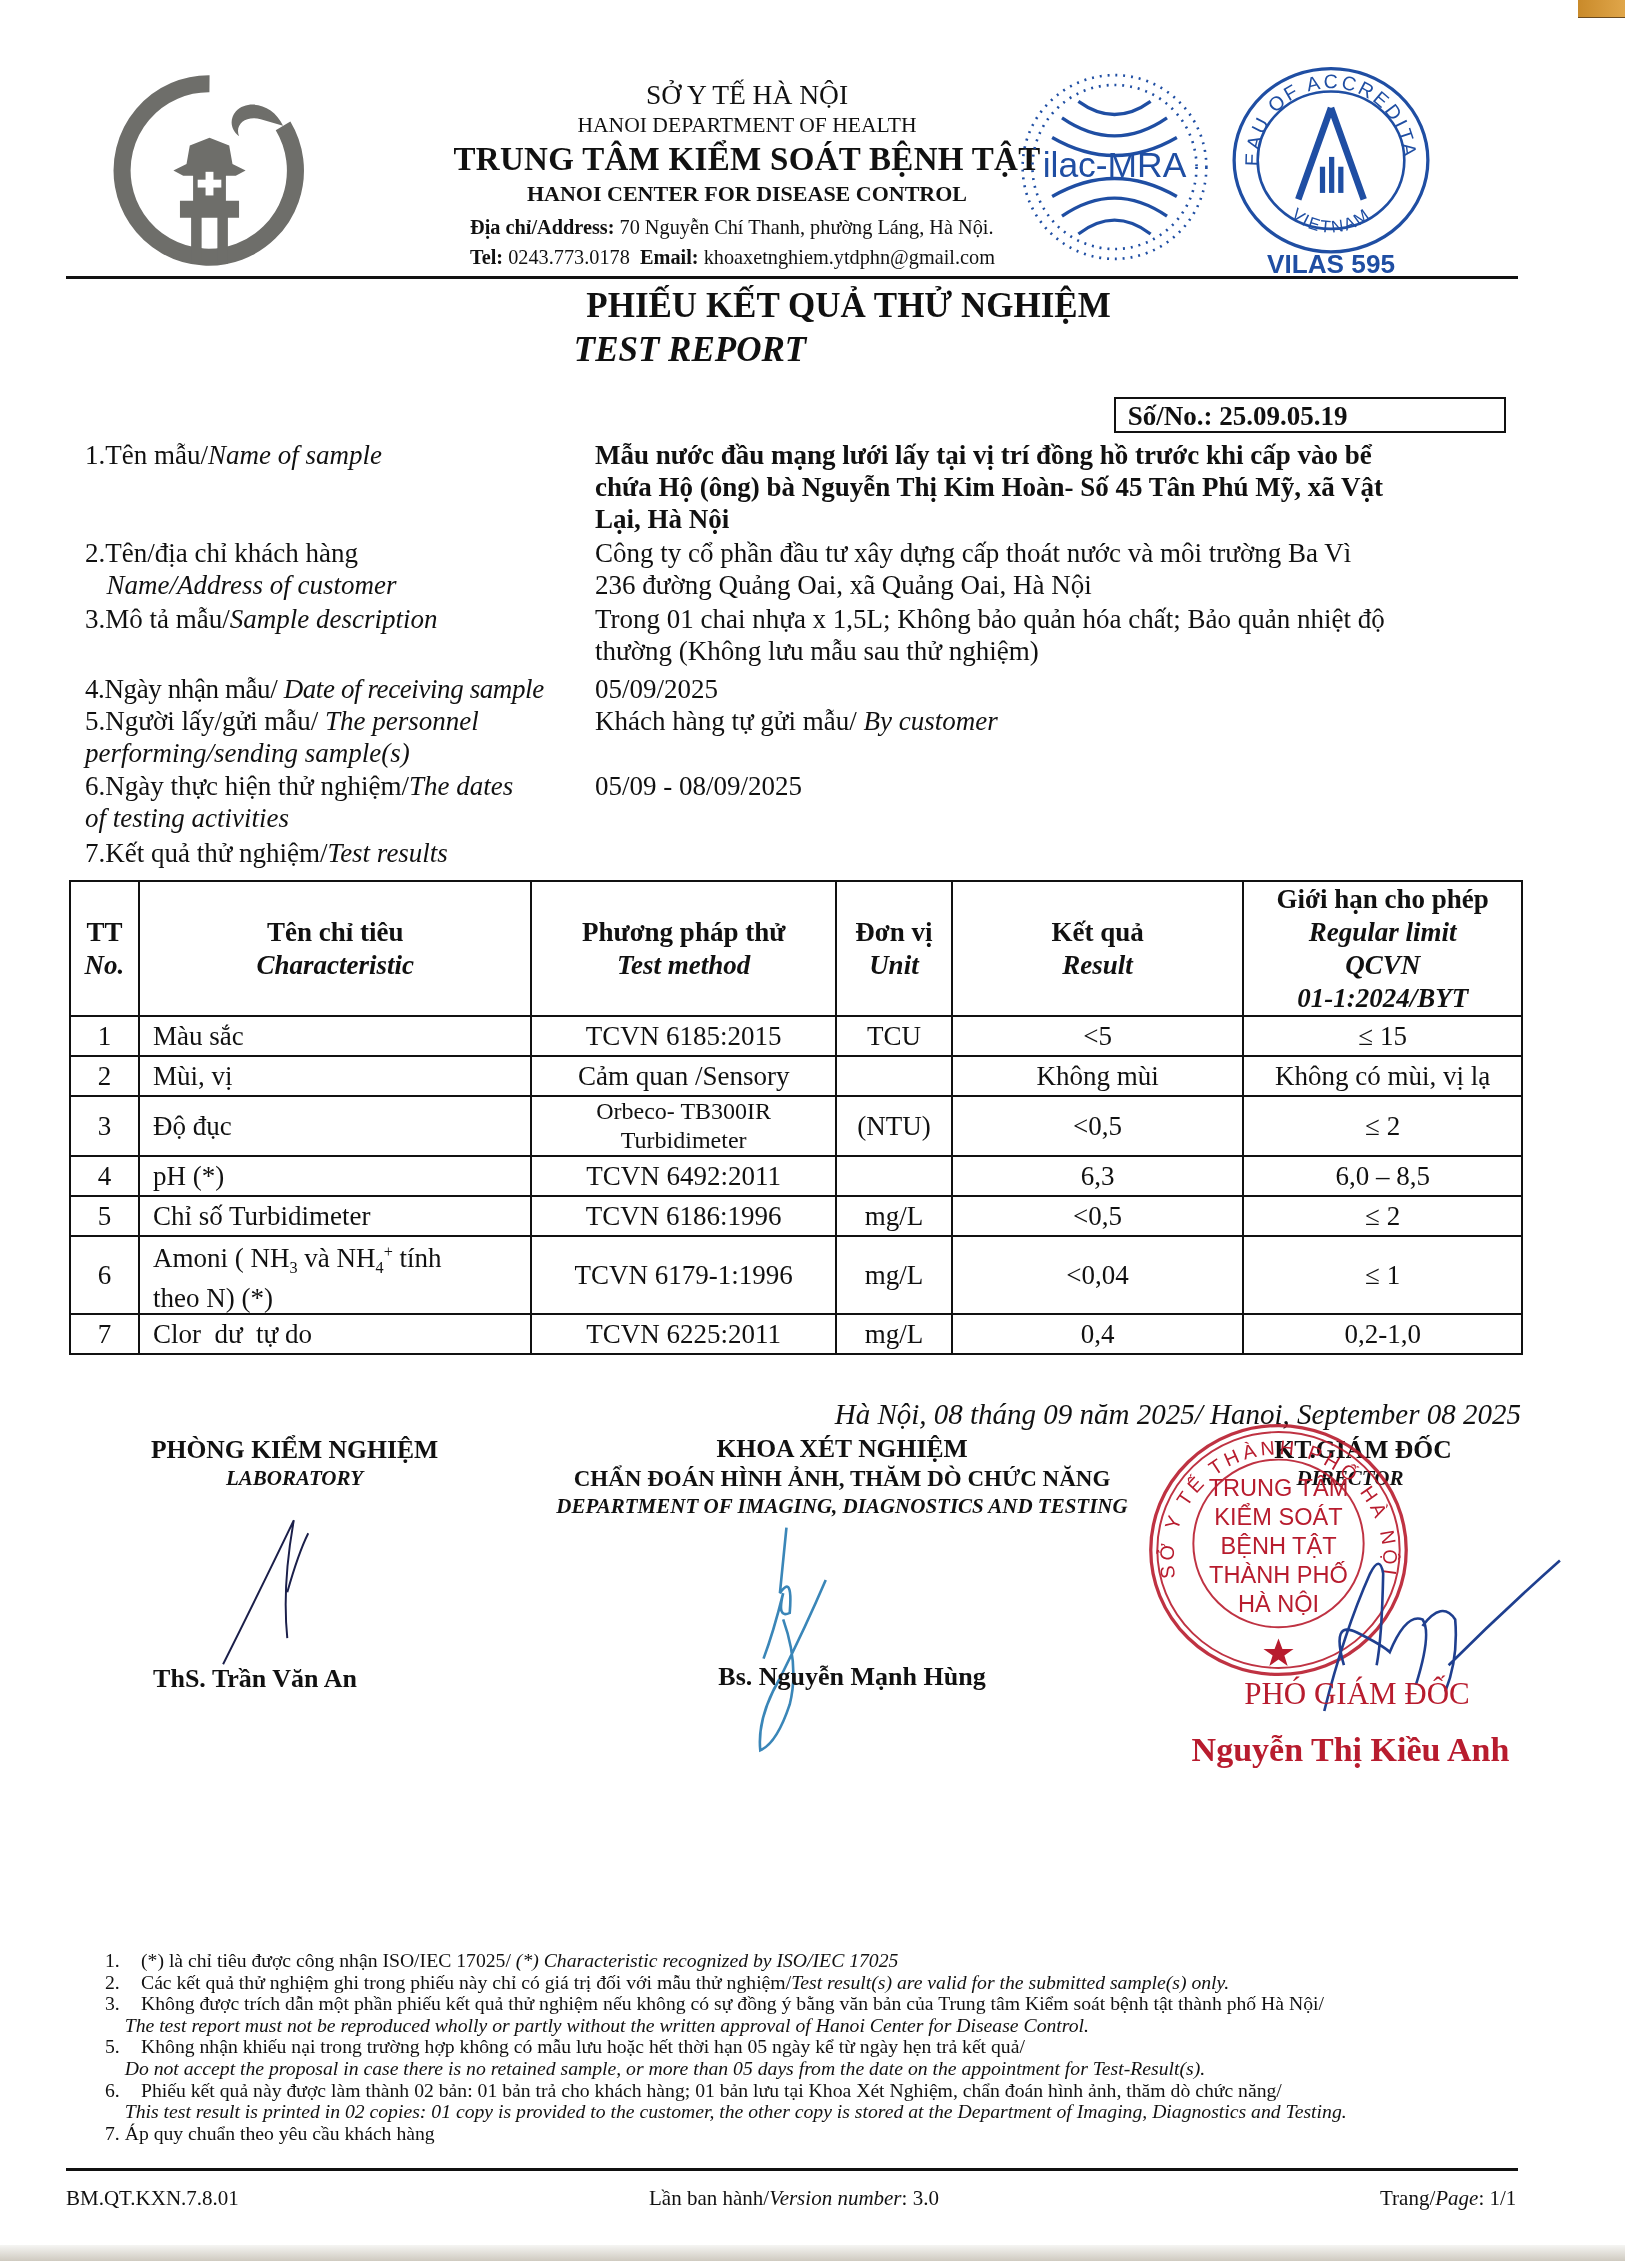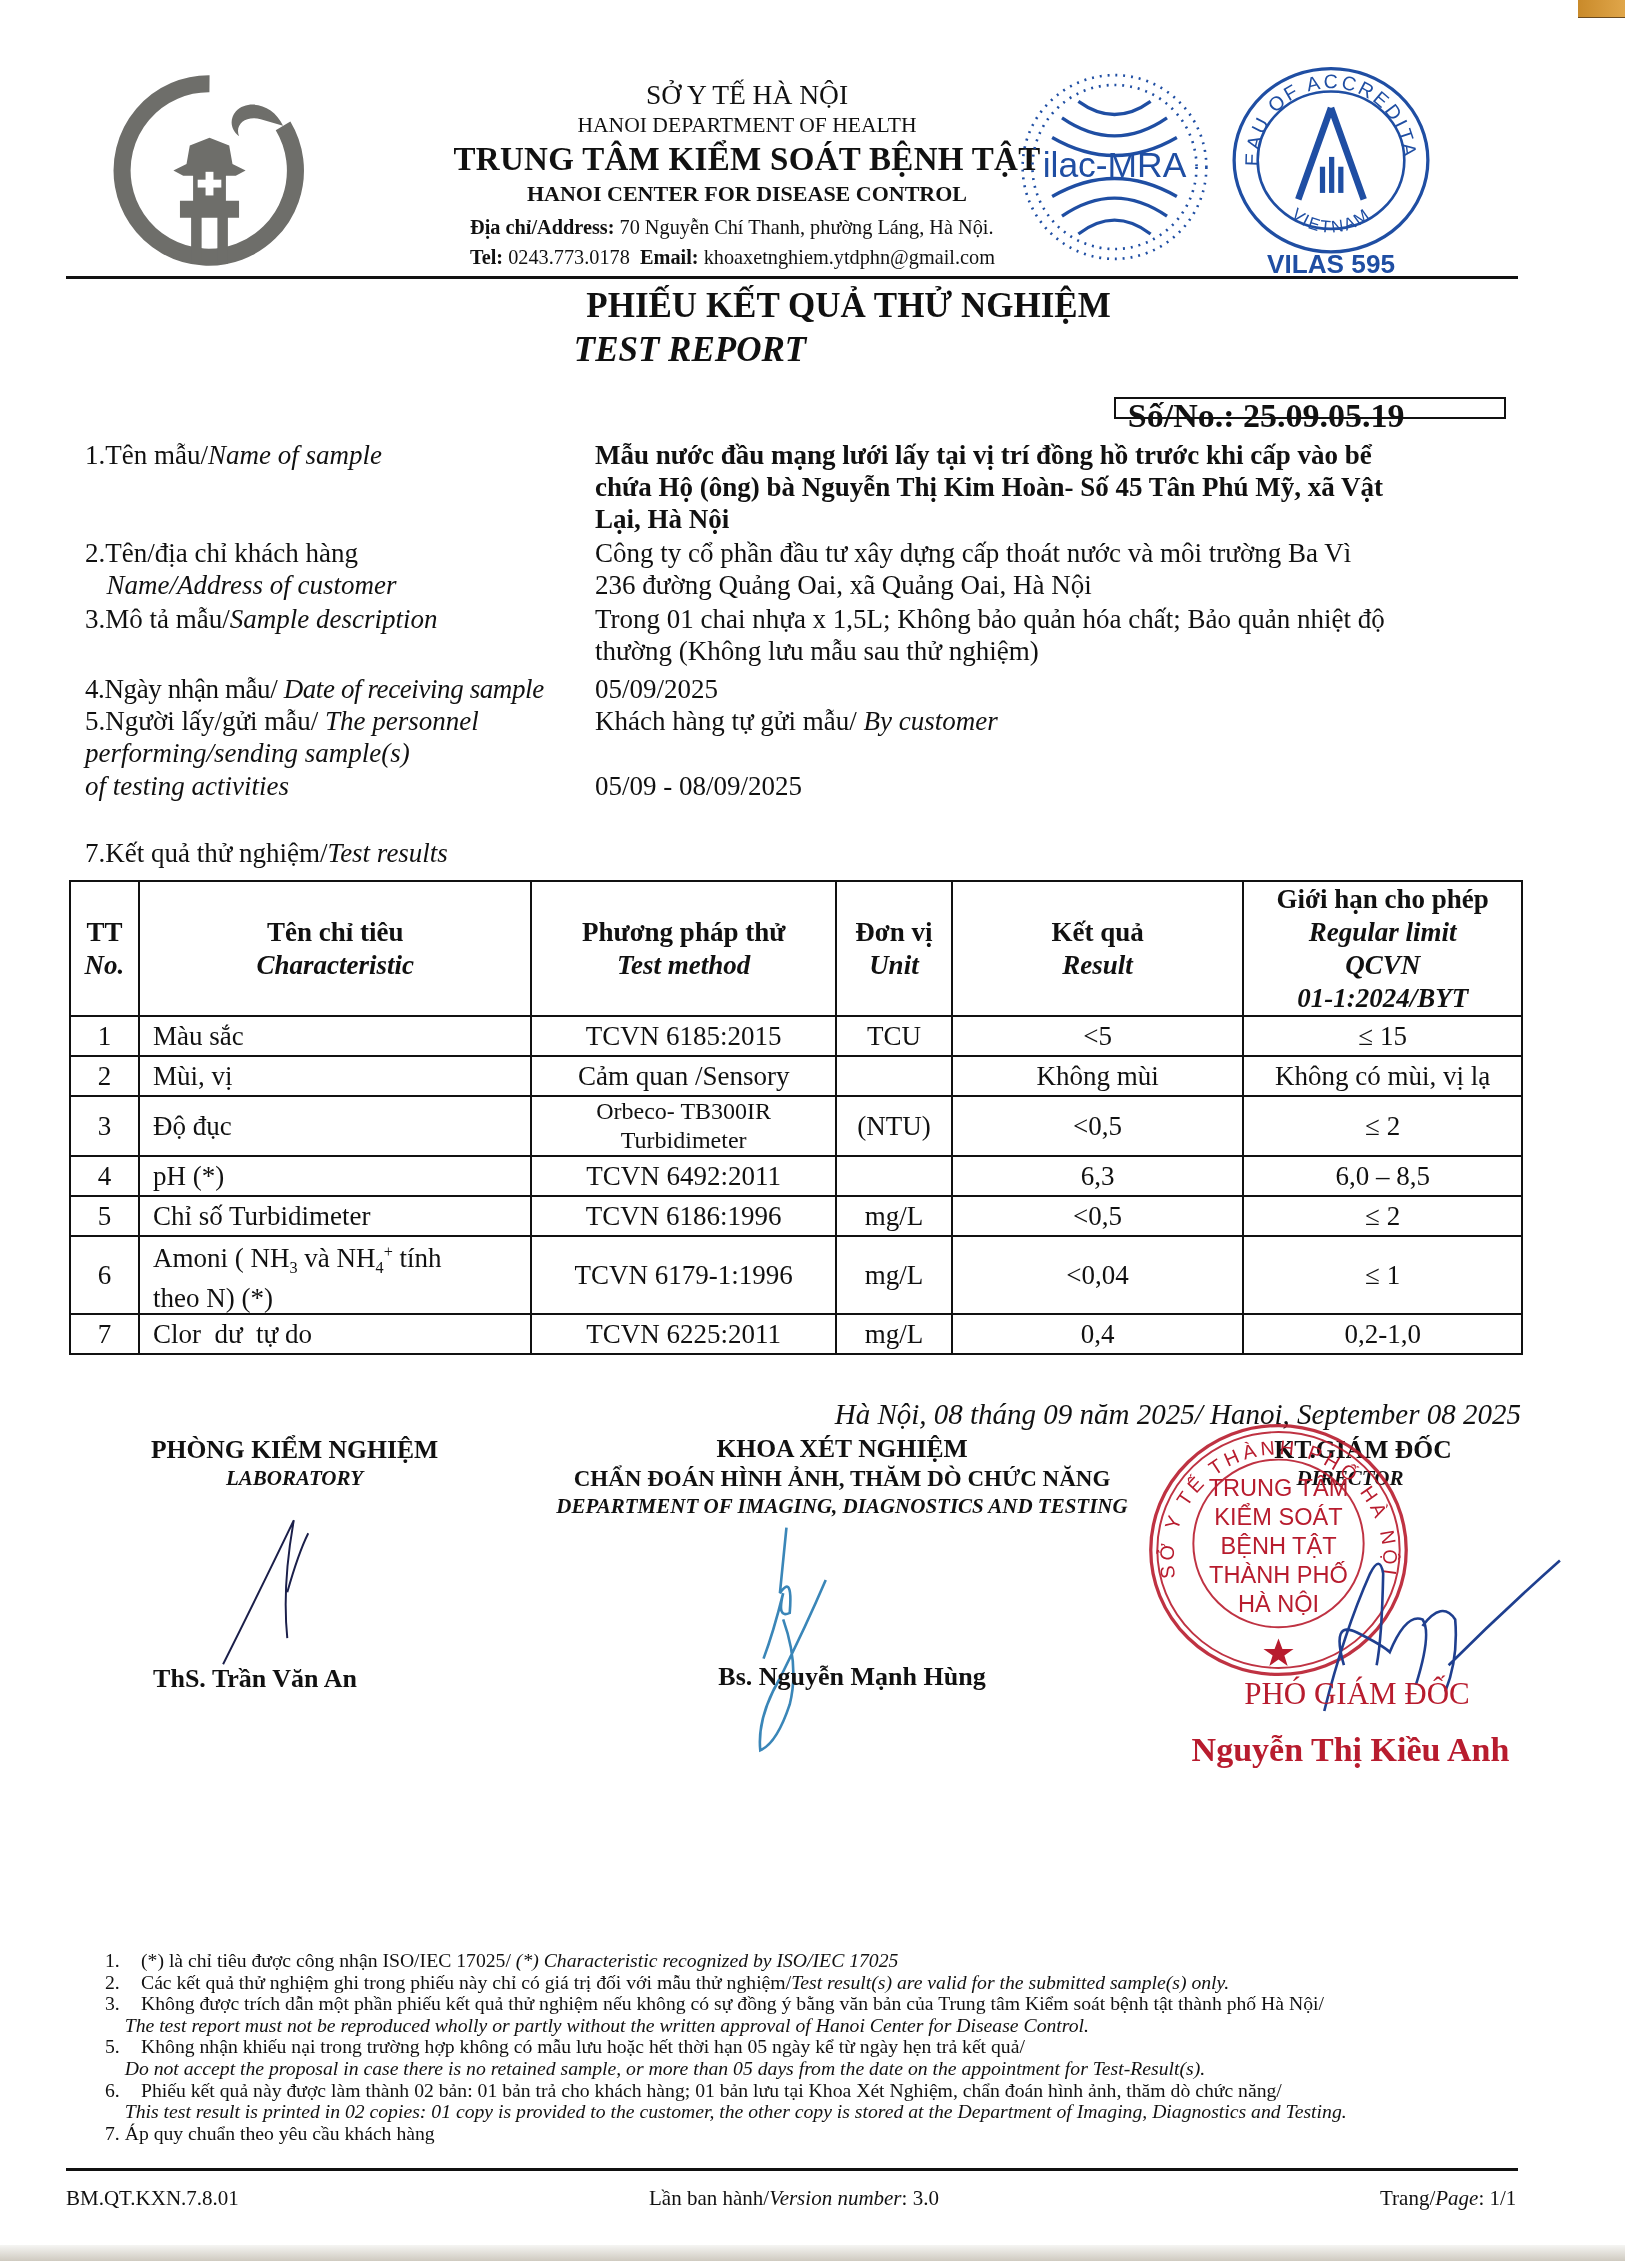--- a/index.html
+++ b/index.html
@@ -21,21 +21,21 @@
     .hdr-center-en { font-size: 22px; line-height: 29px; font-weight: bold; }
     .hdr-contact { left: 470px; top: 212px; width: 655px; font-size: 20.3px; line-height: 30px; white-space: nowrap; }
     .hdr-contact b { font-weight: bold; }
     .ilac-badge { left: 1016px; top: 62px; width: 197px; height: 210px; }
     .boa-badge { left: 1226px; top: 62px; width: 210px; height: 216px; }
     .hdr-rule { left: 66px; top: 276px; width: 1452px; height: 3.3px; background: #111; }
 
     
     .title-vn { left: 0; top: 284px; width: 1625px; text-align: center; font-weight: bold; font-size: 35px; line-height: 43px; padding-left: 72px; box-sizing: border-box; }
     .title-en { left: 0; top: 328px; width: 1295px; text-align: center; font-weight: bold; font-style: italic; font-size: 35px; line-height: 43px; padding-left: 85px; box-sizing: border-box; }
-    .report-no { left: 1114px; top: 397px; width: 392px; height: 22px; border: 2px solid #111; box-sizing: border-box; font-weight: bold; font-size: 34px; line-height: 34px; padding-left: 11.8px; }
+    .report-no { left: 1114px; top: 397px; width: 392px; height: 36px; border: 2px solid #111; box-sizing: border-box; font-weight: bold; font-size: 27px; line-height: 34px; padding-left: 11.8px; }
 
     
     .info { font-size: 27px; line-height: 32px; }
     .info-label { position: absolute; left: 85px; width: 511px; }
     .info-value { position: absolute; left: 595px; width: 918px; }
     .info-label i, .info-value i { font-style: italic; }
     .bold { font-weight: bold; }
 
     
     .results { position: absolute; left: 69px; top: 880px; width: 1454px; border-collapse: collapse; font-size: 27px; }
@@ -168,20 +168,21 @@
   <div class="info-label" style="top:673px; letter-spacing:-0.4px; white-space:nowrap"><span>4.Ngày nhận mẫu/ </span><i>Date of receiving sample</i></div>
   <div class="info-value" style="top:673px">05/09/2025</div>
 
   <div class="info-label" style="top:705px">
     <div><span>5.Người lấy/gửi mẫu/ </span><i>The personnel</i></div>
     <div><i>performing/sending sample(s)</i></div>
   </div>
   <div class="info-value" style="top:705px"><span>Khách hàng tự gửi mẫu/ </span><i>By customer</i></div>
 
   <div class="info-label" style="top:770px">
+    <div><span>6.Ngày thực hiện thử nghiệm/</span><i>The dates</i></div>
     <div><i>of testing activities</i></div>
   </div>
   <div class="info-value" style="top:770px">05/09 - 08/09/2025</div>
 
   <div class="info-label" style="top:837px"><span>7.Kết quả thử nghiệm/</span><i>Test results</i></div>
 </div>
 
 <table class="results">
   <colgroup>
       <col style="width:69px">

